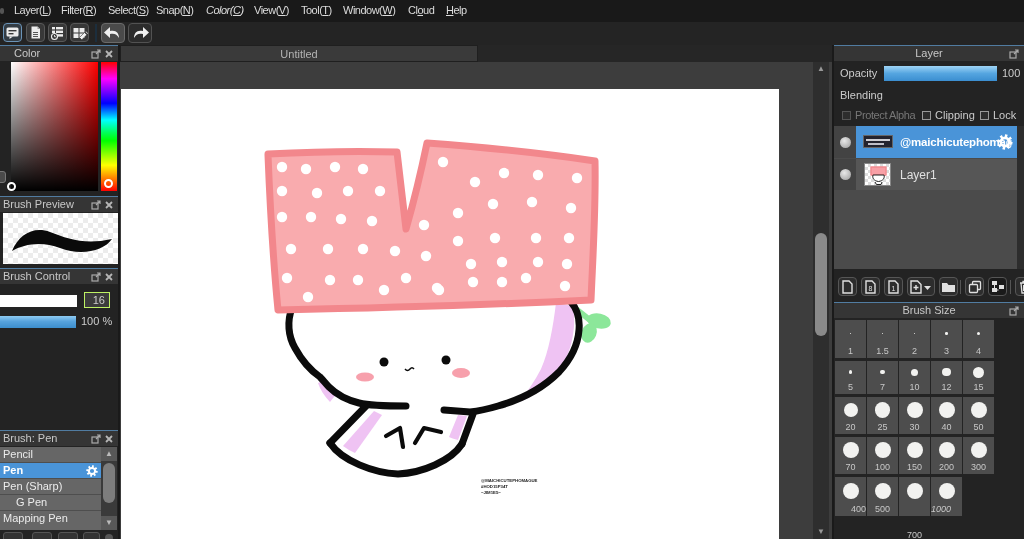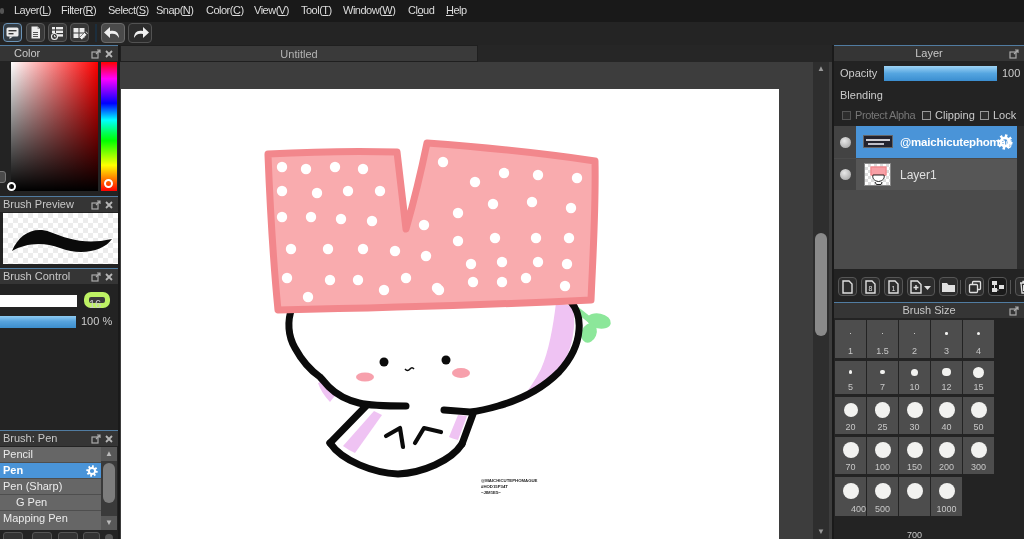--- a/index.html
+++ b/index.html
@@ -11,21 +11,21 @@
 </head>
 <body>
 <div id="wrap" style="position:absolute;left:0;top:0;width:1024px;height:539px;will-change:transform;">
 
 <div class="abs" style="left:0;top:0;width:1024px;height:22px;background:#191919;color:#dcdcdc;font-size:11px;letter-spacing:-0.5px;">
   <div class="abs" style="left:0;top:8px;width:4px;height:6px;background:#555;border-radius:2px;"></div>
   <span class="abs" style="left:14px;top:4px;">Layer(<u>L</u>)</span>
   <span class="abs" style="left:61px;top:4px;">Filter(<u>R</u>)</span>
   <span class="abs" style="left:108px;top:4px;">Select(<u>S</u>)</span>
   <span class="abs" style="left:156px;top:4px;">Snap(<u>N</u>)</span>
-  <span class="abs" style="left:206px;top:4px;">Color(<u>C</u>)</span>
+  <span class="abs" style="left:206px;top:4px;font-style:italic;">Color(<u>C</u>)</span>
   <span class="abs" style="left:254px;top:4px;">View(<u>V</u>)</span>
   <span class="abs" style="left:301px;top:4px;">Tool(<u>T</u>)</span>
   <span class="abs" style="left:343px;top:4px;">Window(<u>W</u>)</span>
   <span class="abs" style="left:408px;top:4px;">Cl<u>o</u>ud</span>
   <span class="abs" style="left:446px;top:4px;"><u>H</u>elp</span>
 </div>
 
 <div class="abs" style="left:0;top:22px;width:1024px;height:23px;background:#242424;">
   <div class="abs tb" style="left:3px;top:1px;width:19px;height:19px;background:#333c44;border:1px solid #6b94b8;border-radius:4px;">
     <svg width="17" height="17" viewBox="0 0 17 17">
@@ -122,21 +122,21 @@
           <svg width="10" height="10" viewBox="0 0 10 10">
             <rect x="1" y="3" width="6" height="6" fill="none" stroke="#aaa" stroke-width="1.2"></rect>
             <path d="M5 5 L9 1 M6 1 h3 v3" stroke="#aaa" stroke-width="1.2" fill="none"></path>
           </svg>
         </span><span class="pico" style="right:4px;">
           <svg width="10" height="10" viewBox="0 0 10 10">
             <path d="M2 2 L8 8 M8 2 L2 8" stroke="#b5b5b5" stroke-width="1.8"></path>
           </svg>
         </span></div>
   <div class="abs" style="left:0;top:250px;width:77px;height:12px;background:#fff;"></div>
-  <div class="abs" style="left:84px;top:247px;width:26px;height:16px;background:#3b3b3b;border:5px solid #bef264;border-radius:7px;color:#ccc;font-size:11px;text-align:right;padding:1px 4px 0 0;">16</div>
+  <div class="abs" style="left:84px;top:247px;width:26px;height:16px;background:#3b3b3b;border:1px solid #bef264;border-radius:0;color:#ccc;font-size:11px;text-align:right;padding:1px 4px 0 0;">16</div>
   <div class="abs" style="left:0;top:271px;width:76px;height:12px;background:linear-gradient(to bottom,#8ecbf2,#57a3dd 45%,#3c8ecd);"></div>
   <div class="abs" style="left:81px;top:270px;color:#ccc;font-size:11px;">100 %</div>
 
   <div class="abs ptitle" style="left:0;top:385px;width:118px;height:16px;">Brush: Pen<span class="pico" style="right:17px;">
           <svg width="10" height="10" viewBox="0 0 10 10">
             <rect x="1" y="3" width="6" height="6" fill="none" stroke="#aaa" stroke-width="1.2"></rect>
             <path d="M5 5 L9 1 M6 1 h3 v3" stroke="#aaa" stroke-width="1.2" fill="none"></path>
           </svg>
         </span><span class="pico" style="right:4px;">
           <svg width="10" height="10" viewBox="0 0 10 10">
@@ -471,21 +471,21 @@
   <div class="abs" style="left:8.5px;top:438.0px;width:16px;height:16px;border-radius:50%;background:#f2f2f0;"></div>
   <div class="abs" style="left:1px;top:459px;width:31px;text-align:right;color:#c8c8c8;font-size:9px;">400</div>
   <div class="abs" style="left:33px;top:432px;width:31px;height:39px;background:#4d4d4d;"></div>
   <div class="abs" style="left:40.5px;top:438.0px;width:16px;height:16px;border-radius:50%;background:#f2f2f0;"></div>
   <div class="abs" style="left:33px;top:459px;width:31px;text-align:center;color:#c8c8c8;font-size:9px;">500</div>
   <div class="abs" style="left:65px;top:432px;width:31px;height:39px;background:#4d4d4d;"></div>
   <div class="abs" style="left:72.5px;top:438.0px;width:16px;height:16px;border-radius:50%;background:#f2f2f0;"></div>
   <div class="abs" style="left:65px;top:485px;width:31px;text-align:center;color:#c8c8c8;font-size:9px;">700</div>
   <div class="abs" style="left:97px;top:432px;width:31px;height:39px;background:#4d4d4d;"></div>
   <div class="abs" style="left:104.5px;top:438.0px;width:16px;height:16px;border-radius:50%;background:#f2f2f0;"></div>
-  <div class="abs" style="left:97px;top:459px;width:31px;text-align:center;color:#c8c8c8;font-size:9px;">1000</div>
+  <div class="abs" style="left:97px;top:459px;width:31px;color:#c8c8c8;font-size:9px;font-style:italic;">1000</div>
 </div>
 
 <style>
   .ptitle { background:#353535; border-top:1px solid #517ca1; color:#c8c8c8;
     font-size:11px; text-align:left; padding-left:3px; line-height:15px; }
   .ptitle.ctr { text-align:center; padding-left:0; }
   .pico { position:absolute; top:3px; width:10px; height:10px; }
   .pico svg { display:block; }
   .tb svg { display:block; margin:0 auto; }
   .lb { top:4px; width:19px; height:19px; background:#2d2d2d; border:1px solid #565656;

